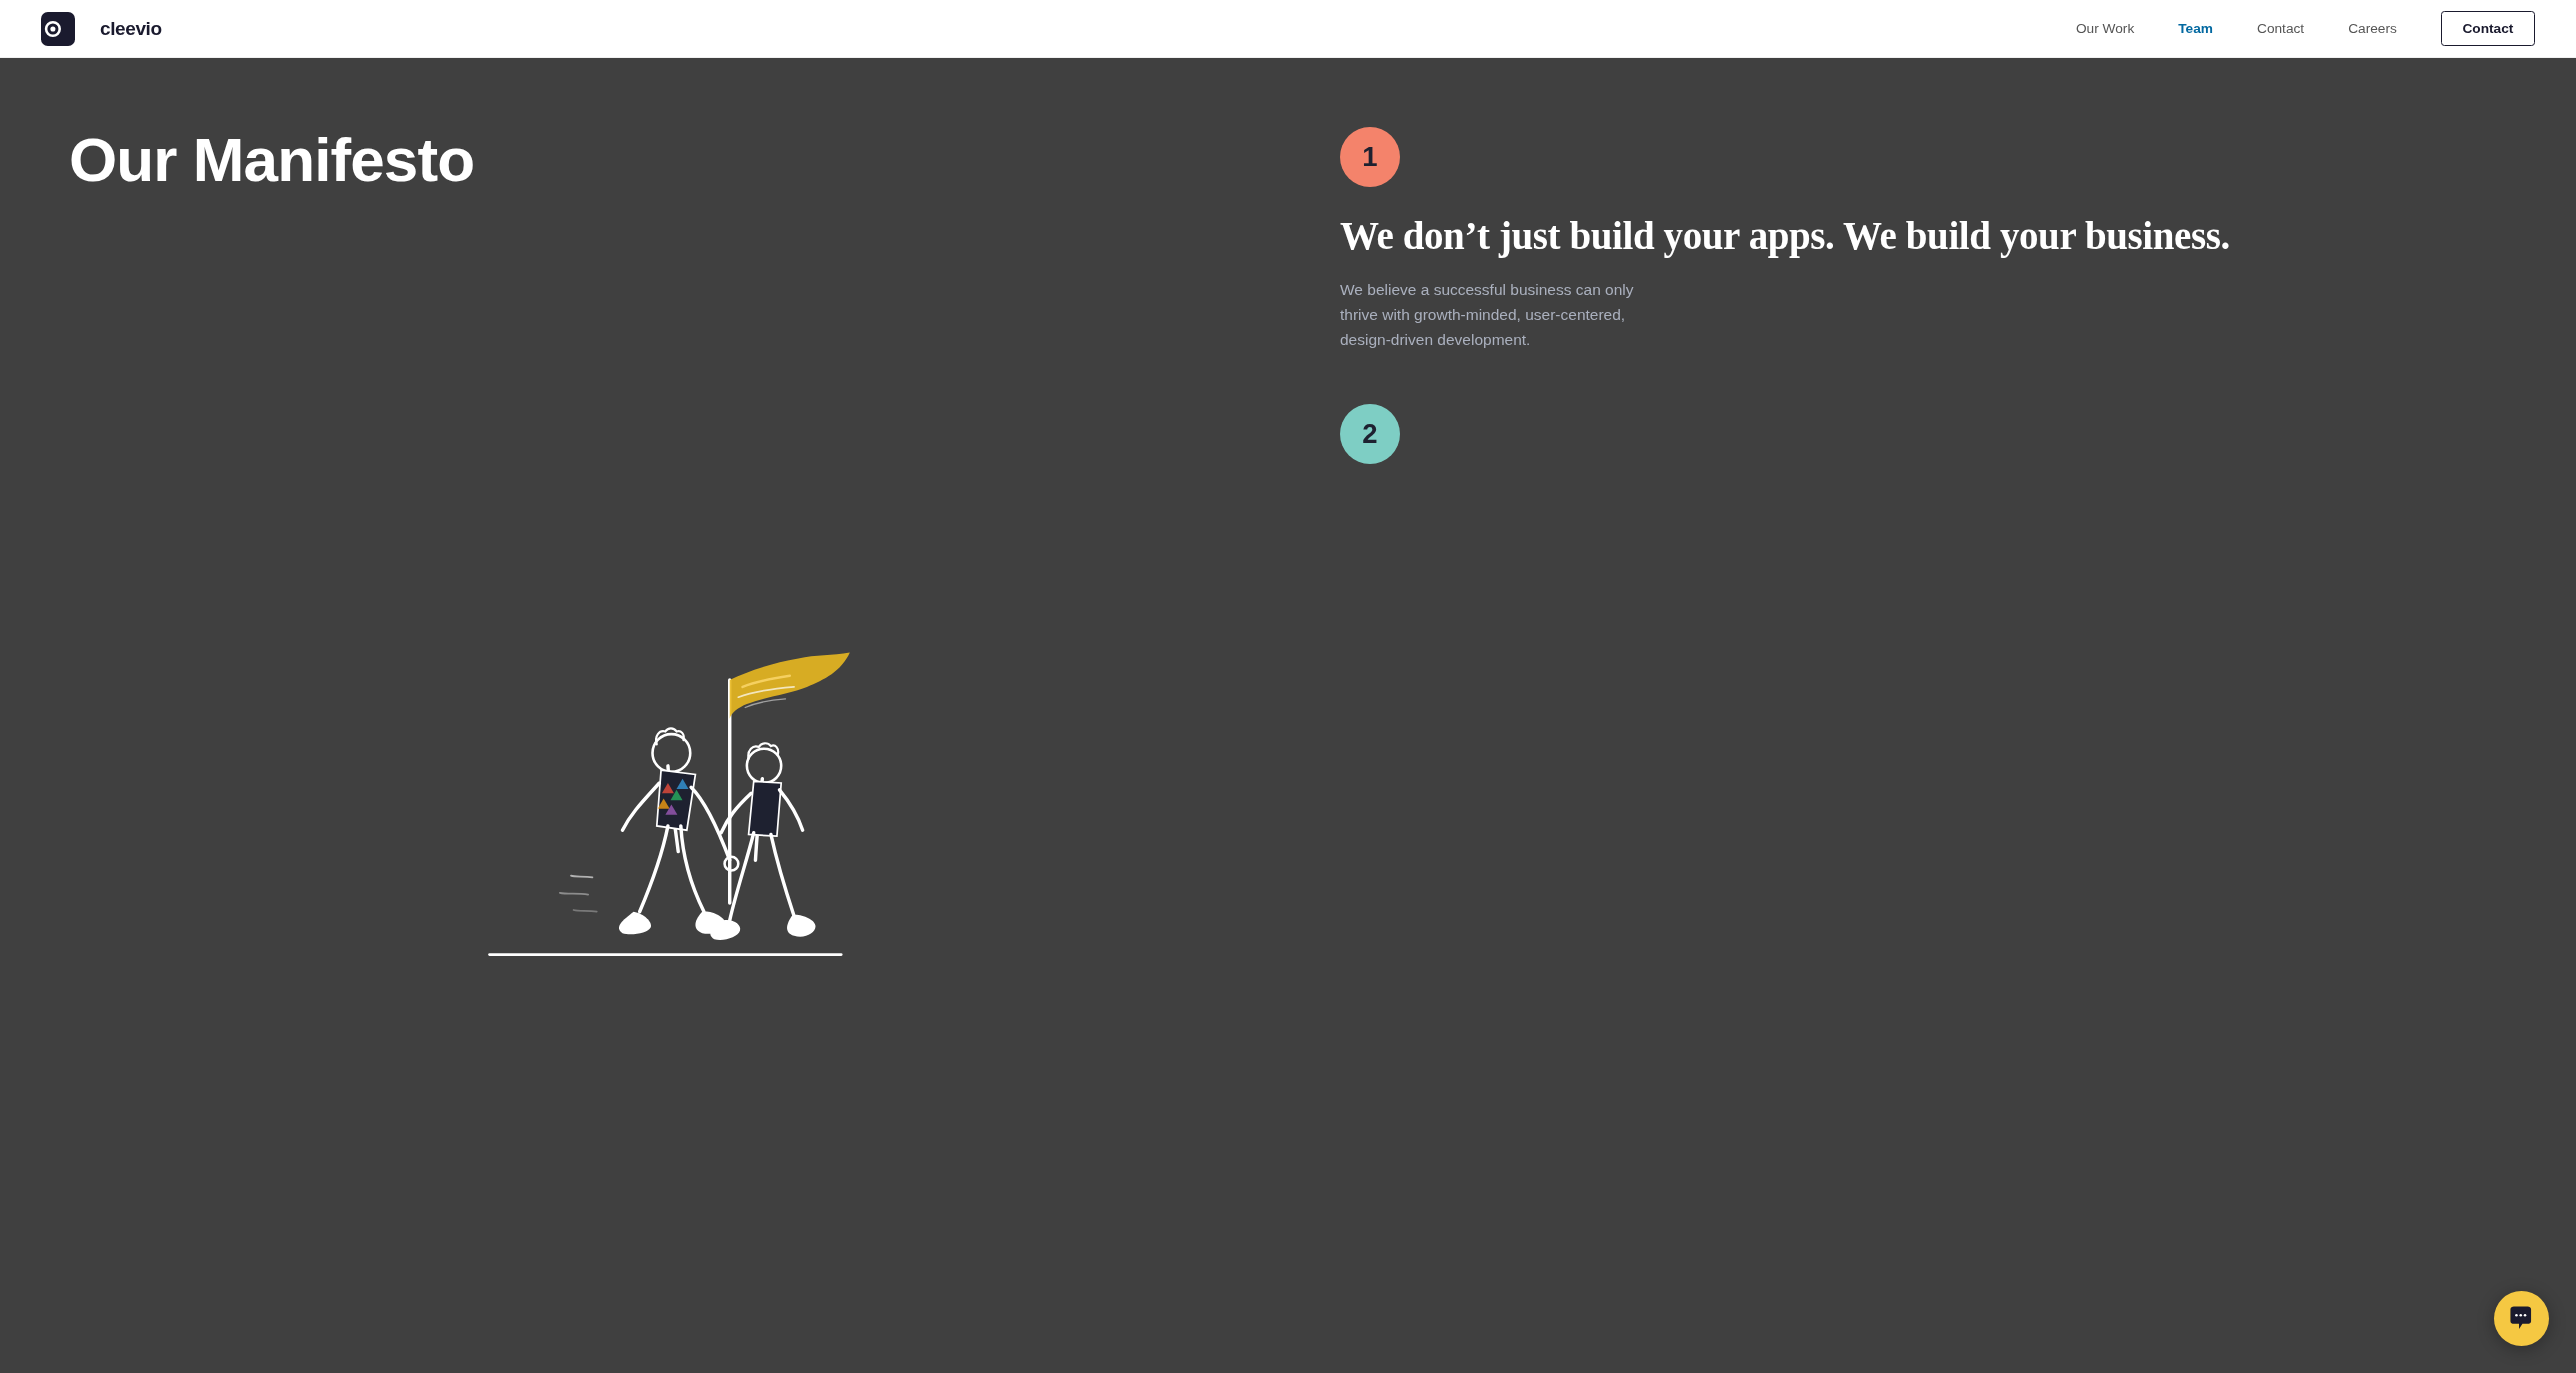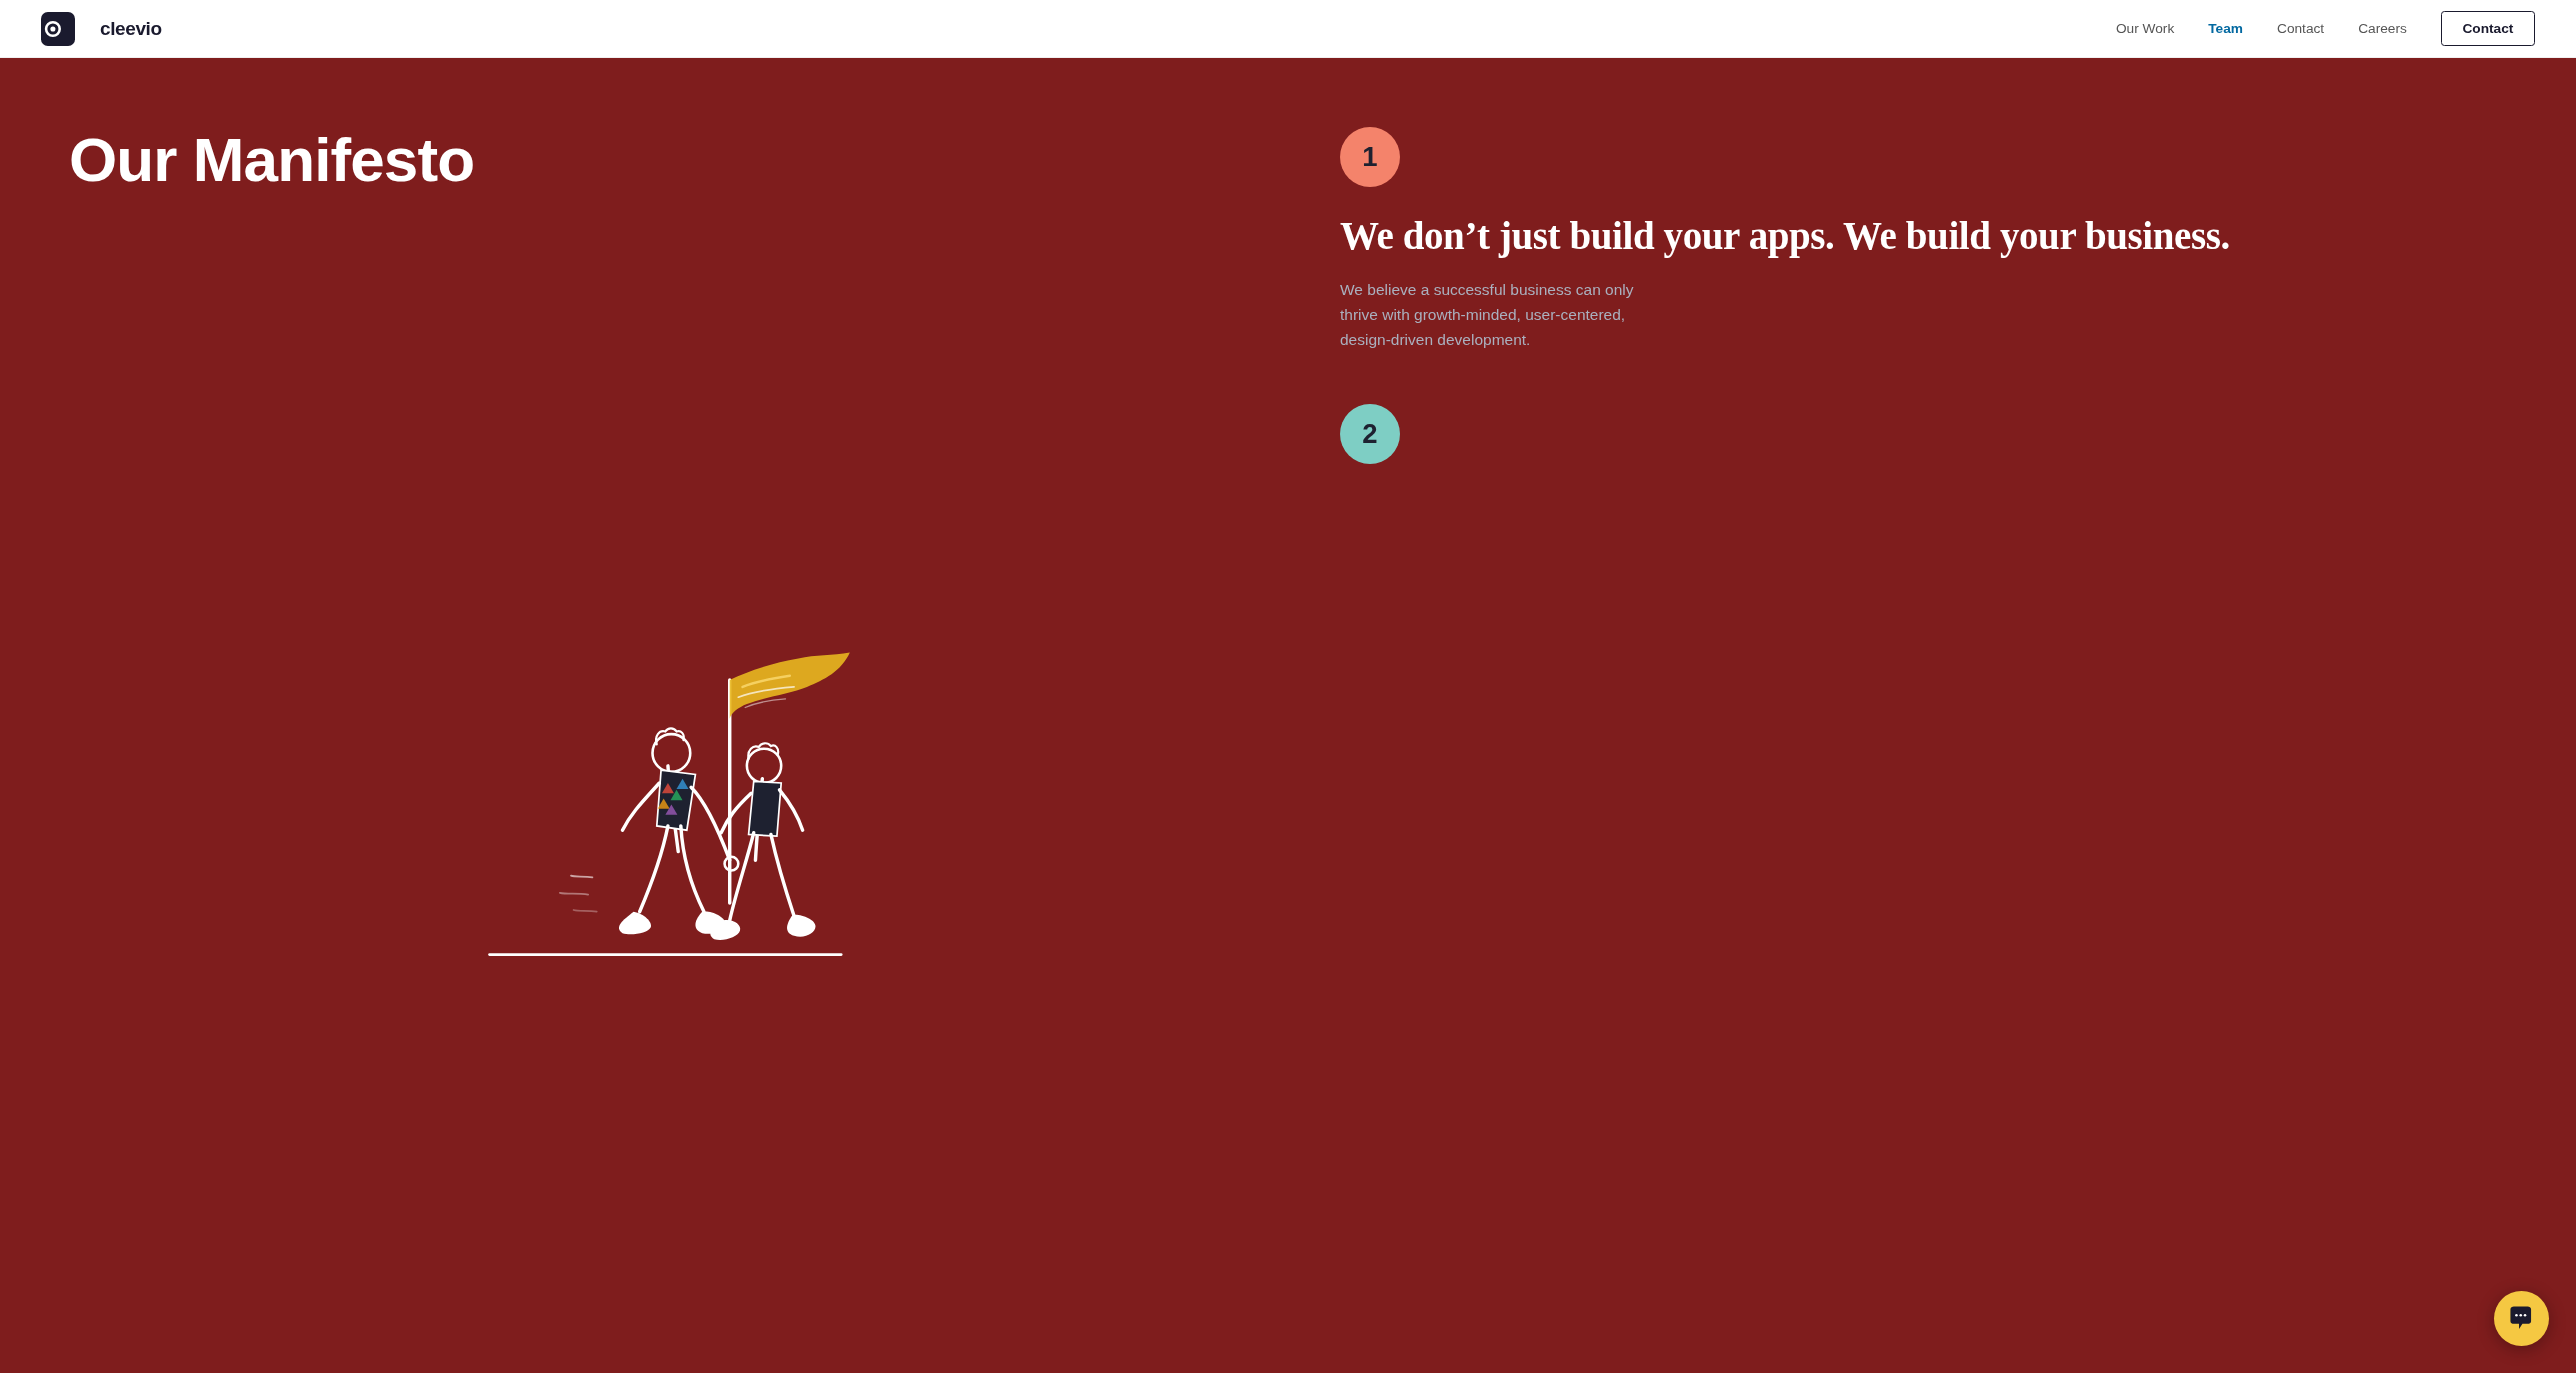--- a/index.html
+++ b/index.html
@@ -38,21 +38,21 @@
     .logo-text {
       font-size: 19px;
       font-weight: 700;
       color: #1a1a2e;
       letter-spacing: -0.4px;
     }
 
     .nav-links {
       display: flex;
       align-items: center;
-      gap: 34px;
+      gap: 44px;
     }
 
     .nav-link {
       font-size: 13.7px;
       color: #555;
       text-decoration: none;
       cursor: pointer;
       font-weight: 400;
     }
 
@@ -69,21 +69,21 @@
       color: #1a1a2e;
       background: transparent;
       cursor: pointer;
       border-radius: 3.4px;
       text-align: center;
     }
 
     
     .main-section {
       margin-top: 58px;
-      background: #7f1d1d;
+      background: #404040;
       min-height: calc(100vh - 58px);
       display: grid;
       grid-template-columns: 1fr 1fr;
     }
 
     
     .left-panel {
       padding: 69px 52px 52px 69px;
       display: flex;
       flex-direction: column;

